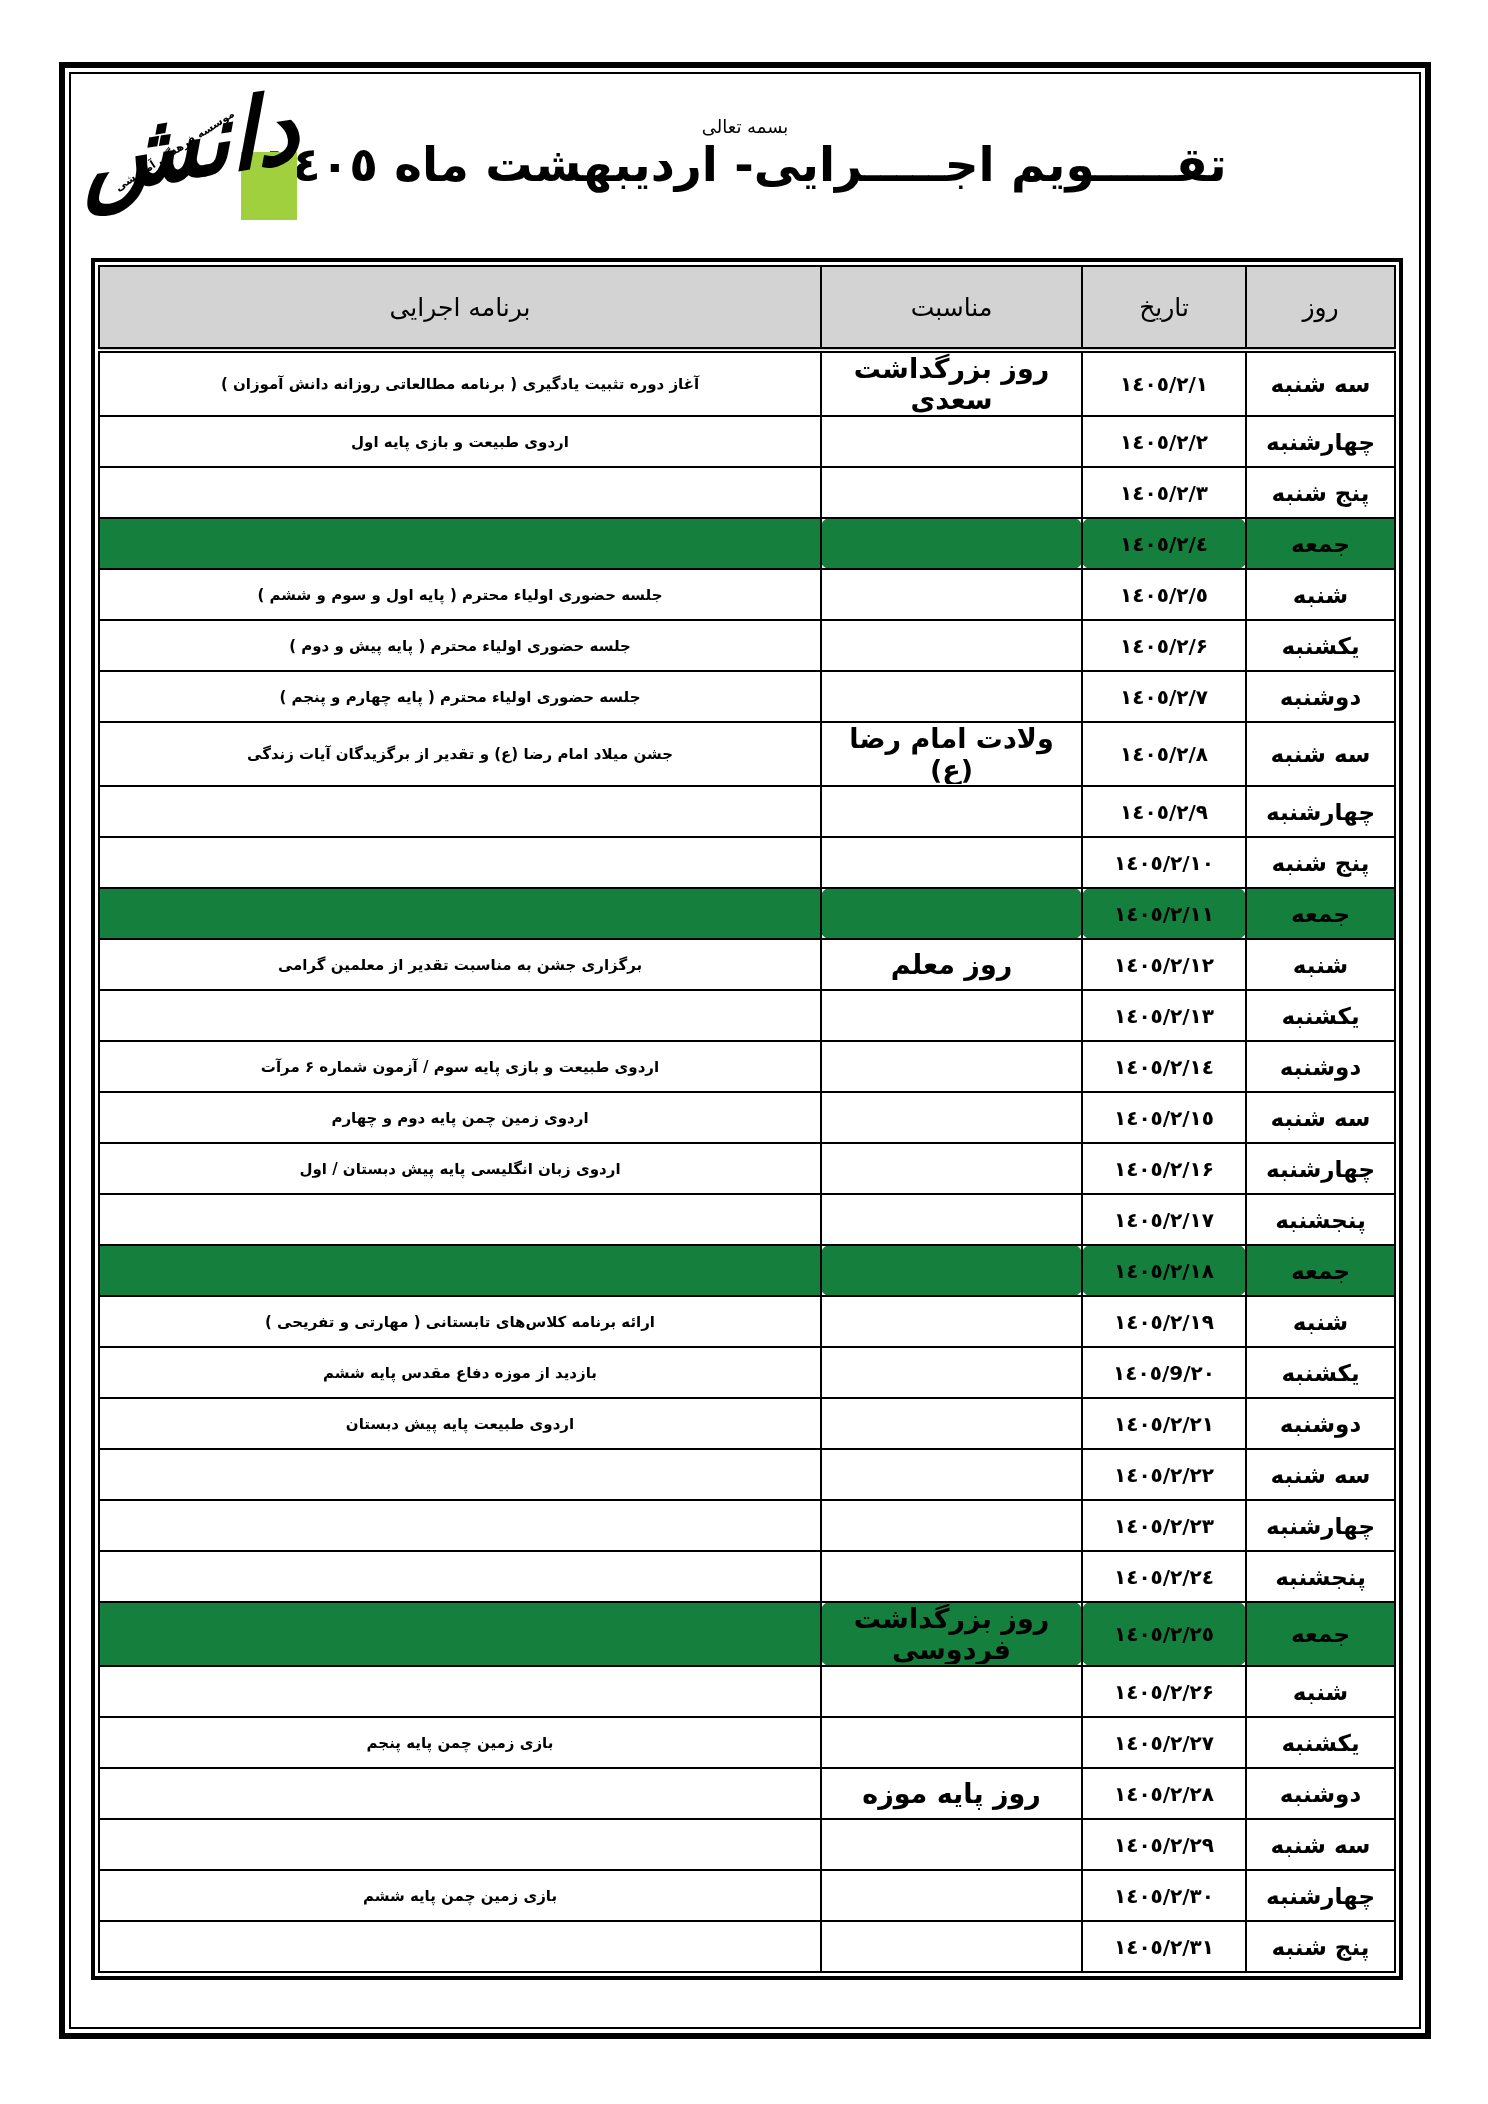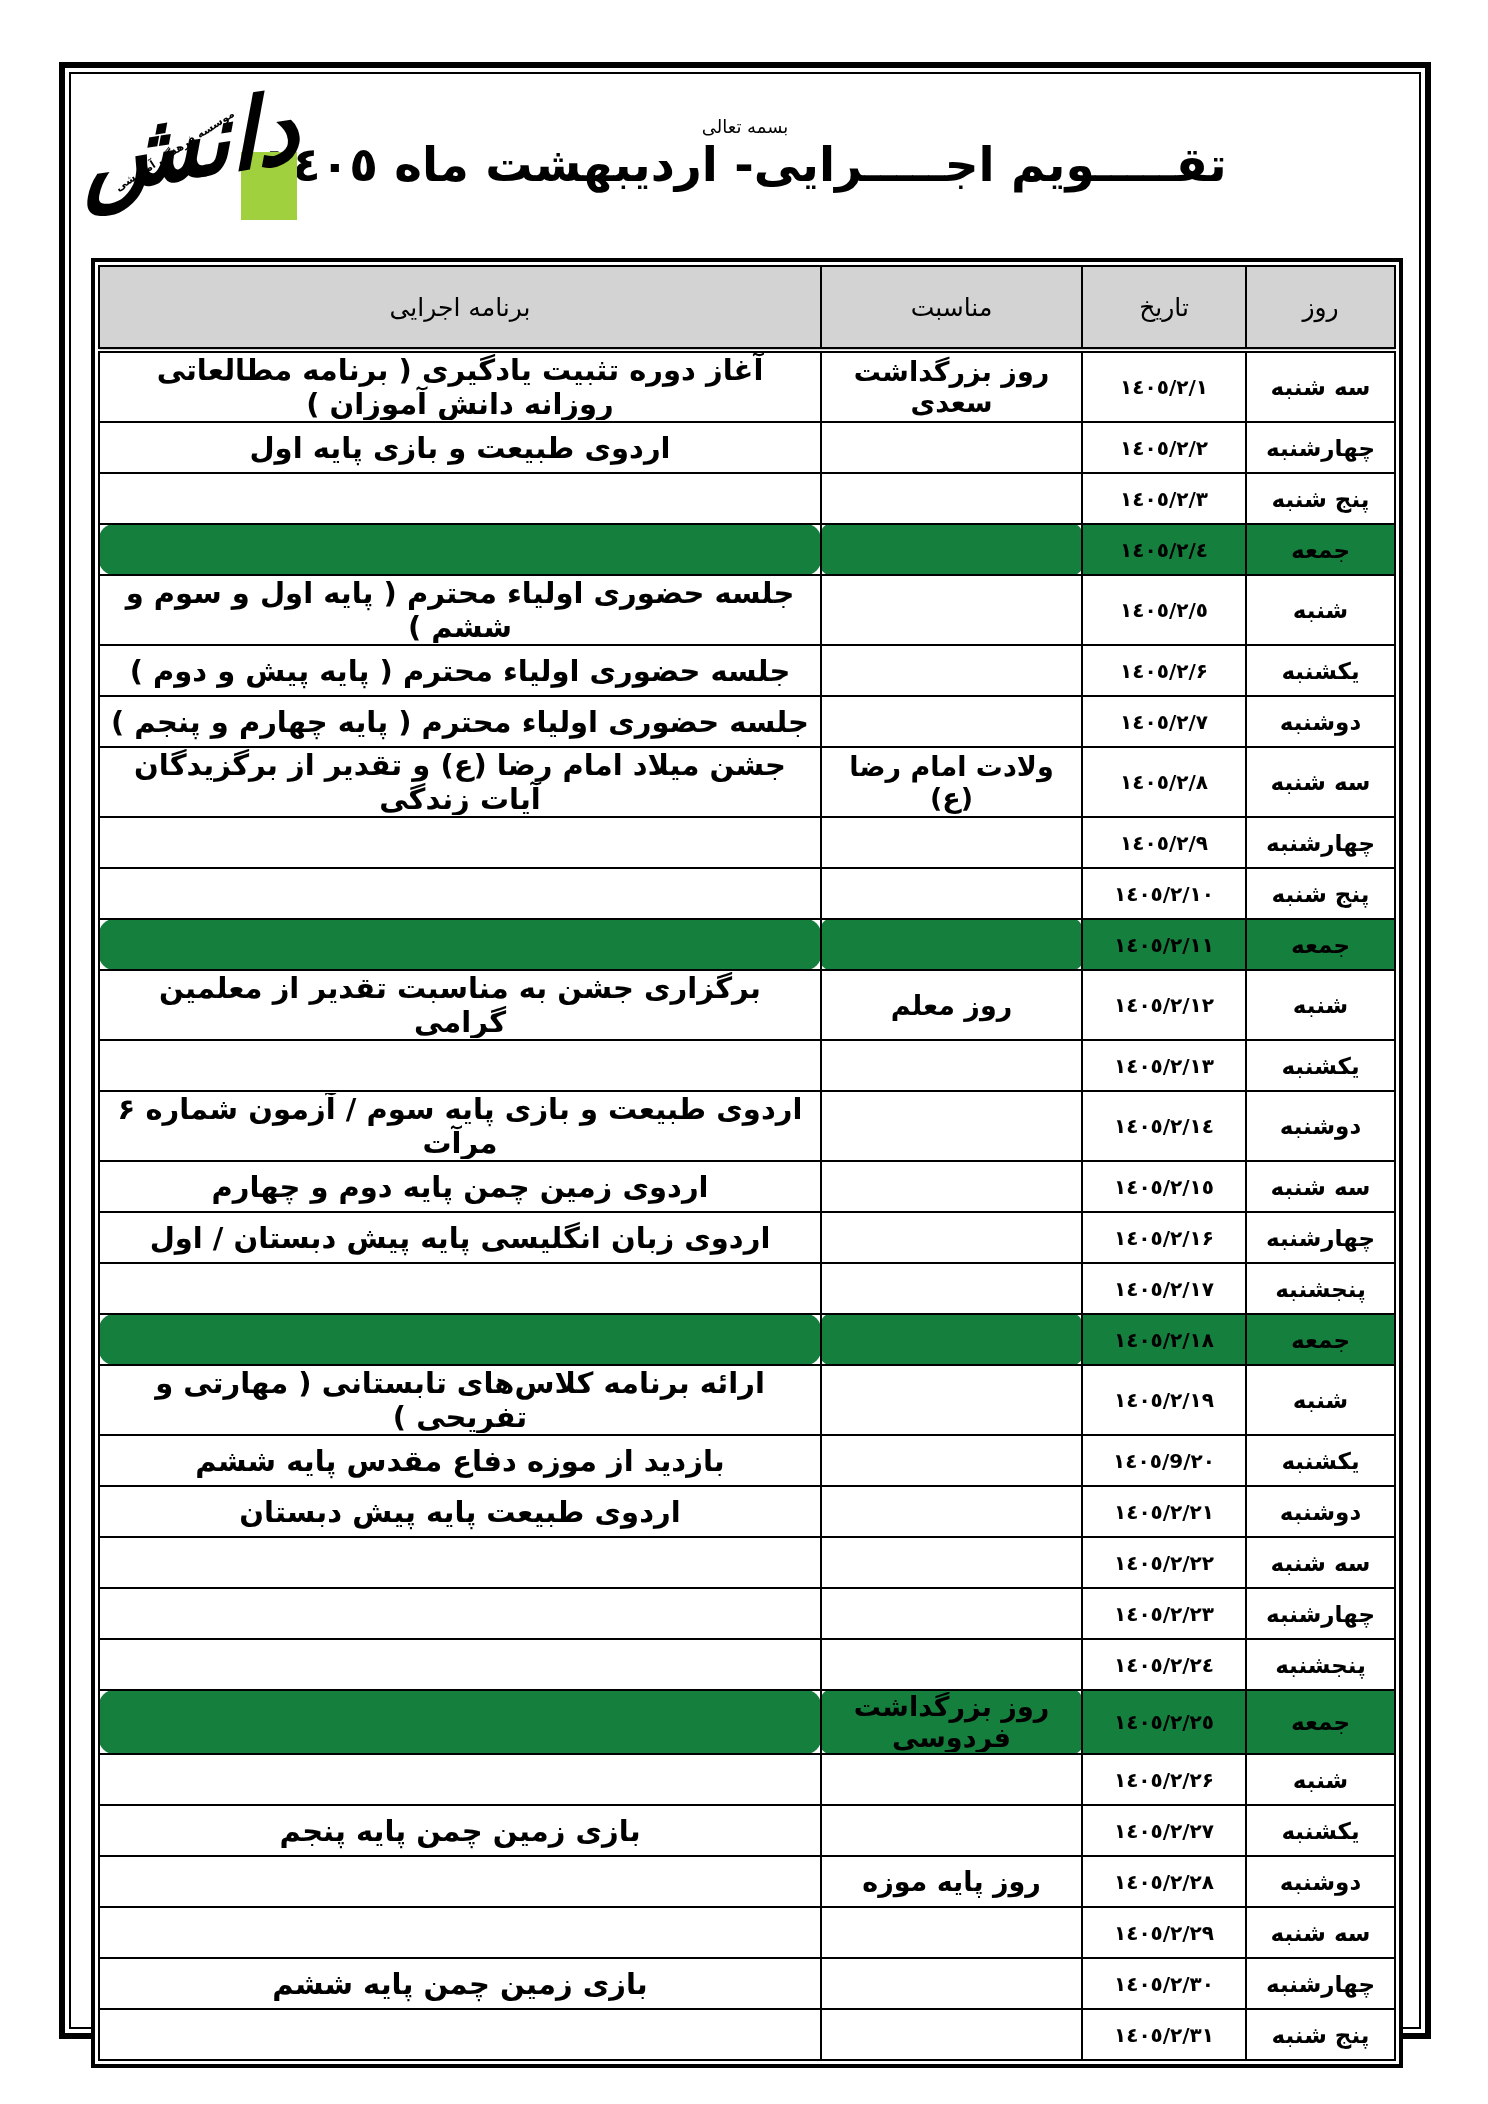--- a/index.html
+++ b/index.html
@@ -96,23 +96,23 @@
   table.calendar td {
     height: 49px;
     border: 2px solid #000;
     font-weight: bold;
     text-align: center;
     vertical-align: middle;
     padding: 0 8px;
     overflow: hidden;
   }
   td.day      { font-size: 23px; }
-  td.date     { font-size: 20px; direction: ltr; padding: 0 4px; }
+  td.date     { font-size: 20px; direction: ltr; padding: 0 4px; border-radius: 9px; }
   td.occasion { font-size: 27px; border-radius: 9px; }
-  td.program  { font-size: 29px; border-radius: 15px; }
+  td.program  { font-size: 15px; }
   tr.friday td { background: #15803d; }
   col.c-day      { width: 149px; }
   col.c-date     { width: 164px; }
   col.c-occasion { width: 261px; }
   col.c-program  { width: auto;  }
 </style>
 </head>
 <body>
 
 <div class="page-frame">

